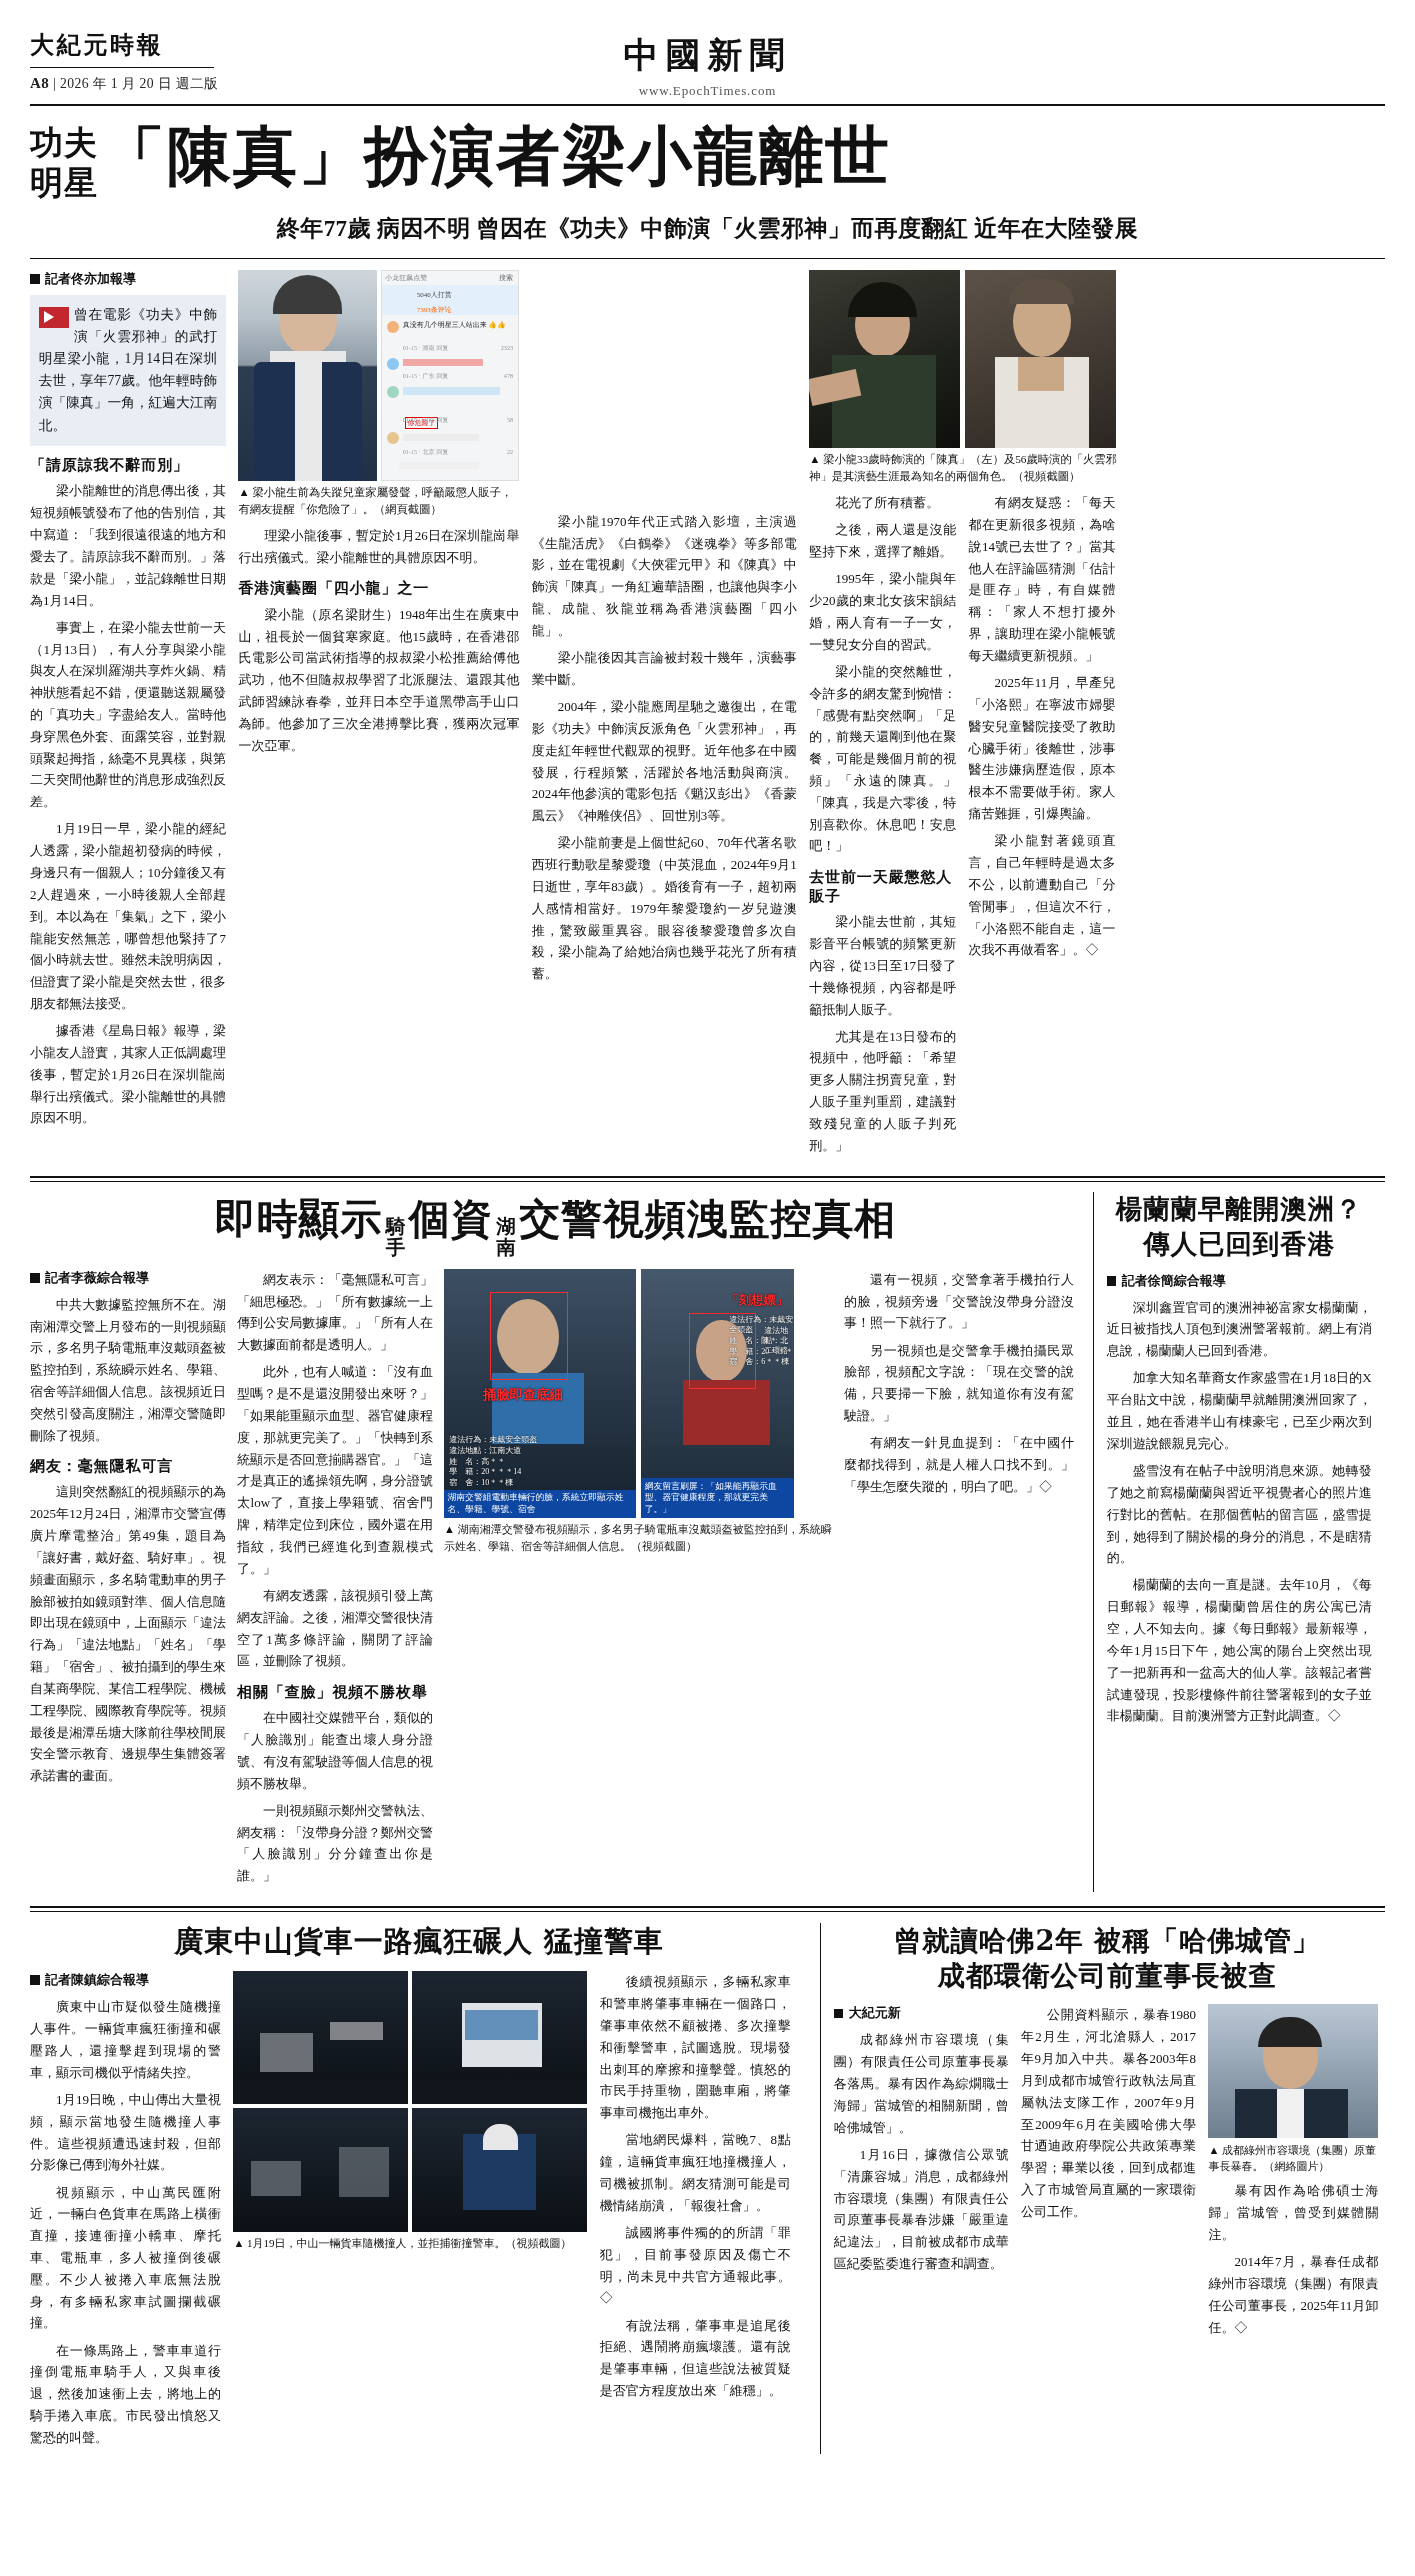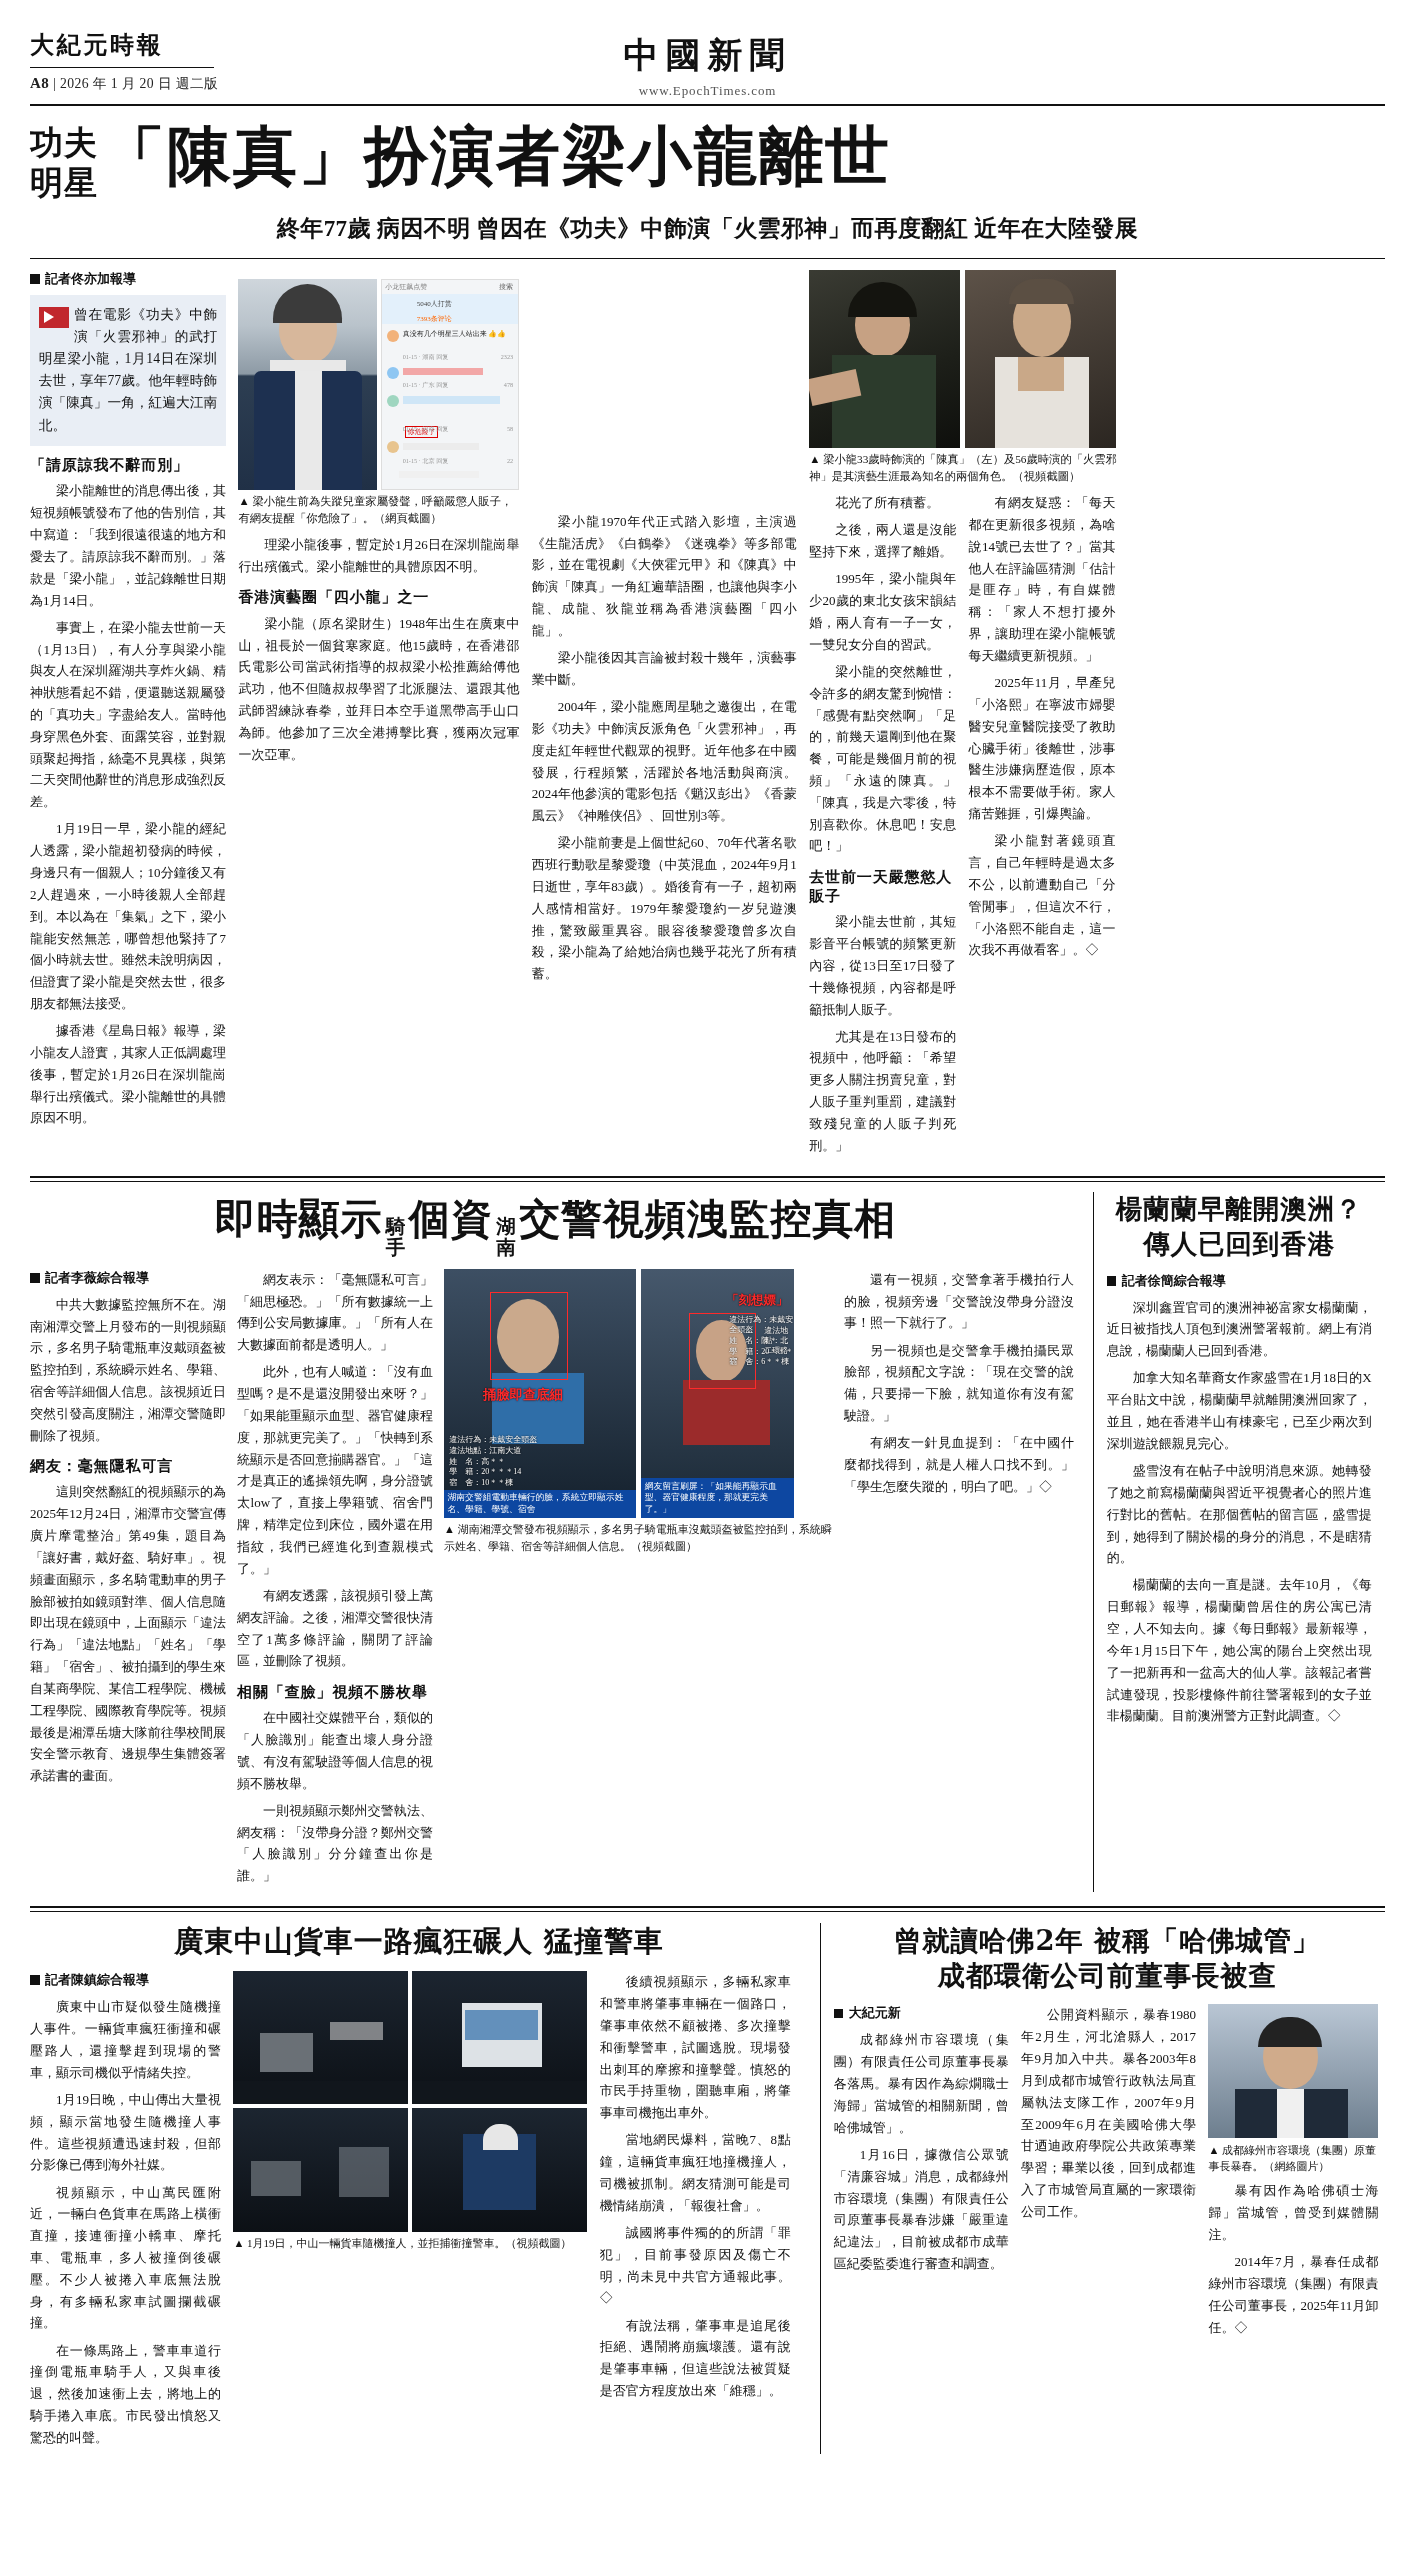--- a/index.html
+++ b/index.html
@@ -29,21 +29,21 @@
   .lead-head { padding:16px 0 5.3px 0; border-bottom:1.8px solid #111; }
   .lh-row { display:flex; align-items:flex-start; }
   .lh-kicker { font-size:33px; font-weight:bold; line-height:1.06; letter-spacing:0.9px; padding-top:4.4px; font-family:"DejaVu Serif", serif; }
   .lh-main { font-size:64px; font-weight:bold; letter-spacing:1.8px; line-height:1.05; margin-left:3.5px; font-family:"DejaVu Serif", serif; }
   .lh-sub { font-size:23px; font-weight:bold; letter-spacing:0.4px; margin:12.4px 0 8.8px 0; text-align:center; }
 
   
   .top-wrap { display:flex; gap:12.4px; margin-top:10.6px; }
   .col { }
   .c1 { width:196px; }
-  .c2 { width:281px;margin-top:9px; }
+  .c2 { width:281px; }
   .c3 { width:265px; }
   .c4 { width:308px; }
 
   .byline { display:flex; align-items:center; gap:5.3px; font-size:13px; font-weight:bold; margin-bottom:7px; }
   .byline .sq { width:9.7px; height:9.7px; background:#111; display:inline-block; }
 
   .lead-box { background:#e9eef5; padding:8.8px 8.8px 8.8px 8.8px; font-size:13.7px; line-height:1.62; text-align:justify; position:relative; }
   .lead-box .redmark { float:left; width:30px; height:21px; background:#c1272d; margin:3.5px 5.3px 0 0; position:relative; }
   .lead-box .redmark:after{content:"";position:absolute;left:5.3px;top:4.4px;border-left:10.6px solid #fff;border-top:6.2px solid transparent;border-bottom:6.2px solid transparent;}
 

